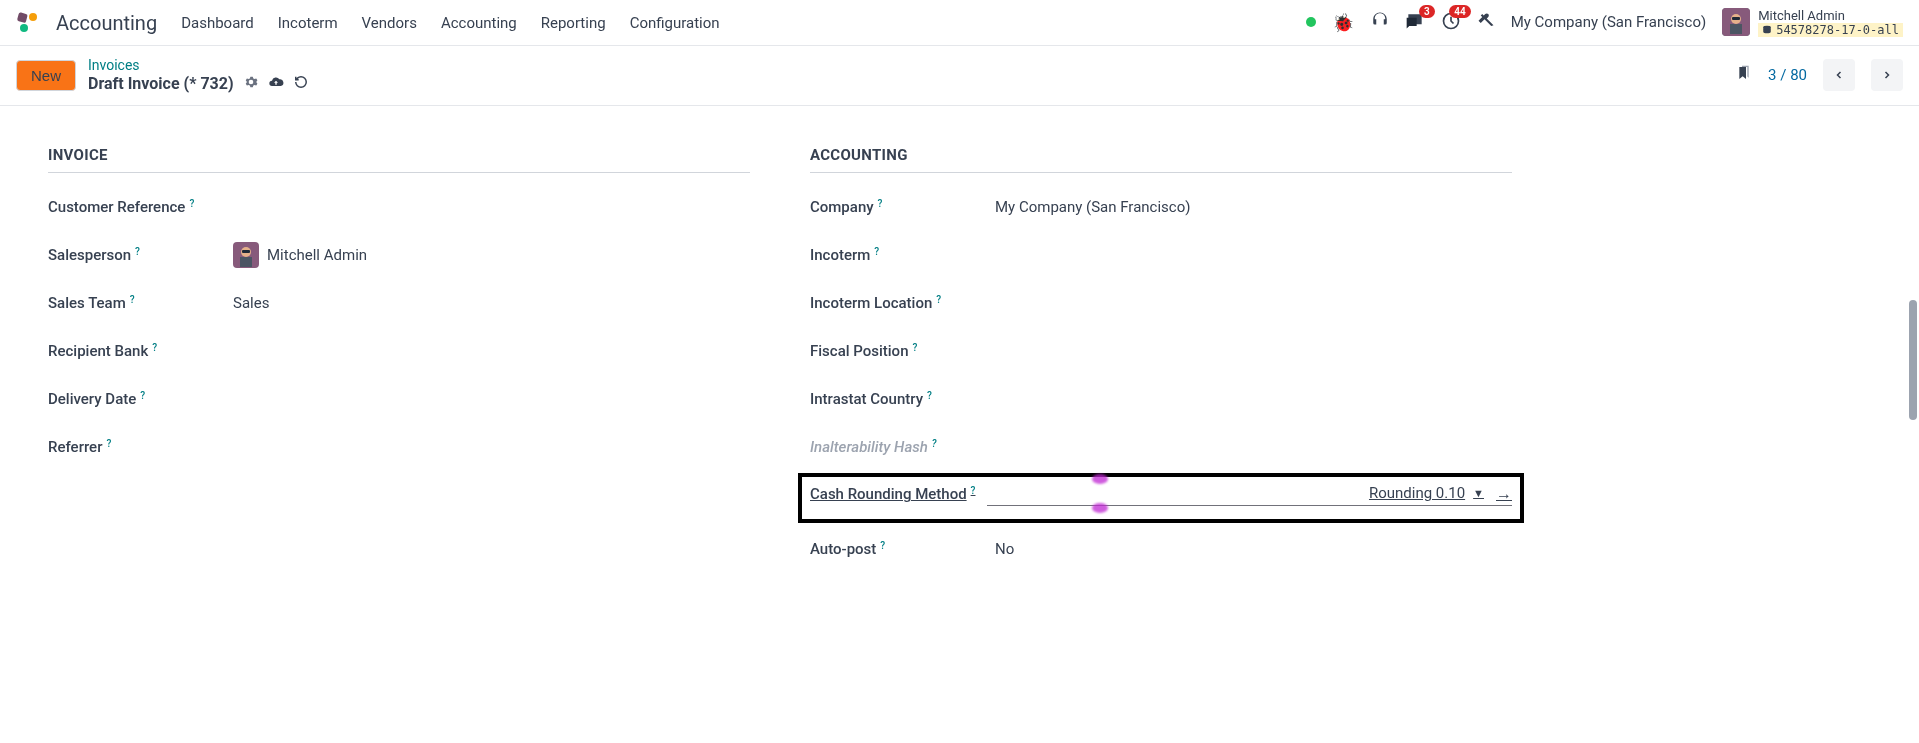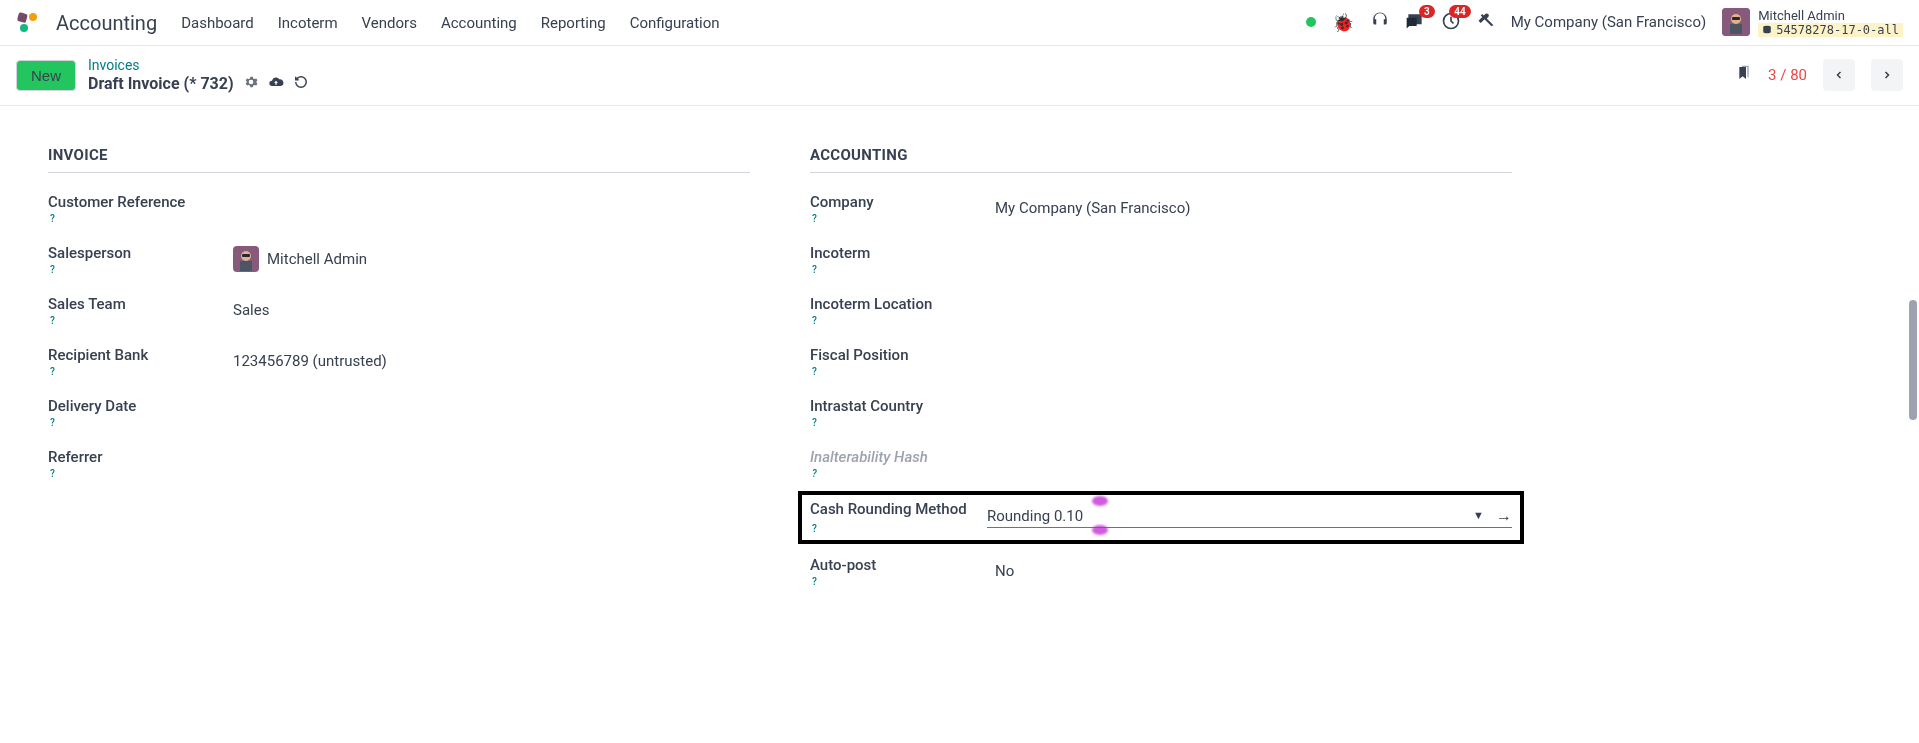--- a/index.html
+++ b/index.html
@@ -18,45 +18,45 @@
 .badge { position: absolute; top: -6px; right: -10px; background: #dc2626; color: #fff; font-size: 10px; padding: 1px 5px; border-radius: 10px; font-weight: 600; }
 .company-name { font-size: 15px; color: #374151; }
 .user-block { display: flex; align-items: center; gap: 8px; cursor: pointer; }
 .avatar { width: 28px; height: 28px; border-radius: 4px; background: #6b7280; display: flex; align-items: center; justify-content: center; overflow: hidden; }
 .avatar svg { width: 28px; height: 28px; }
 .user-info { display: flex; flex-direction: column; line-height: 1.2; }
 .user-name { font-size: 13px; color: #374151; }
 .user-db { font-size: 12px; font-family: monospace; background: #fef3c7; padding: 0 4px; display: flex; align-items: center; gap: 4px; }
 
 .subbar { display: flex; align-items: center; padding: 10px 16px; border-bottom: 1px solid #e5e7eb; gap: 12px; }
-.new-btn { padding: 6px 14px; border: 1px solid #d1d5db; border-radius: 4px; background: #22c55e; font-size: 15px; cursor: pointer; color: #374151; }
+.new-btn { padding: 6px 14px; border: 1px solid #d1d5db; border-radius: 4px; background: #f97316; font-size: 15px; cursor: pointer; color: #374151; }
 .breadcrumb-area { display: flex; flex-direction: column; line-height: 1.3; }
 .breadcrumb-link { color: #017e84; font-size: 14px; cursor: pointer; }
 .breadcrumb-current { display: flex; align-items: center; gap: 10px; font-size: 16px; color: #374151; font-weight: bold; }
 .bc-icon { font-size: 14px; color: #6b7280; cursor: pointer; }
 .subbar-right { margin-left: auto; display: flex; align-items: center; gap: 16px; }
 .bookmark-icon { font-size: 18px; color: #6b7280; cursor: pointer; }
-.pager { font-size: 15px; color: #ef4444; }
+.pager { font-size: 15px; color: #0369a1; }
 .pager-btn { width: 32px; height: 32px; border: none; background: #f3f4f6; border-radius: 4px; font-size: 16px; color: #374151; cursor: pointer; display: flex; align-items: center; justify-content: center; }
 
 .content { display: flex; padding: 40px 48px; gap: 60px; max-width: 1560px; }
 .col { flex: 1; }
 .section-title { font-size: 15px; font-weight: 700; color: #374151; padding-bottom: 8px; border-bottom: 1px solid #d1d5db; margin-bottom: 20px; letter-spacing: 0.3px; }
 .field-row { display: flex; align-items: center; margin-bottom: 20px; min-height: 28px; }
-.field-label { width: 185px; font-size: 15px; color: #374151; display: flex; align-items: flex-start; gap: 2px; font-weight: 500; flex-direction: column; }
+.field-label { width: 185px; font-size: 15px; color: #374151; display: flex; align-items: flex-start; gap: 2px; font-weight: 500; }
 .field-label.muted { color: #9ca3af; font-style: italic; }
 .help-q { color: #017e84; font-size: 10px; vertical-align: super; margin-left: 2px; }
 .field-value { flex: 1; font-size: 15px; color: #374151; display: flex; align-items: center; gap: 8px; }
 .small-avatar { width: 26px; height: 26px; border-radius: 4px; overflow: hidden; }
 .small-avatar svg { width: 26px; height: 26px; }
 
 .highlight-box { border: 4px solid #000; padding: 4px 8px; margin: -8px -12px 12px -12px; }
-.highlight-box .field-row { margin-bottom: 0; }
+.highlight-box .field-row { margin-bottom: 6px; text-decoration: underline; }
 .highlight-box .field-label { width: 177px; line-height: 1.4; }
-.dropdown-field { flex: 1; display: flex; align-items: center; border-bottom: 1px solid #71717a; padding-bottom: 2px; position: relative; }
+.dropdown-field { flex: 1; display: flex; align-items: center; border-bottom: 1px solid #71717a; padding-bottom: 2px; position: relative; text-align: right; }
 .dropdown-field .dd-val { flex: 1; font-size: 15px; }
 .dd-caret { color: #374151; font-size: 11px; margin-left: 8px; cursor: pointer; }
 .dd-arrow { color: #374151; font-size: 16px; margin-left: 12px; cursor: pointer; }
 .purple-dot { position: absolute; width: 16px; height: 10px; background: #c026d3; border-radius: 50%; opacity: 0.75; filter: blur(1px); }
 .purple-dot.top { top: -10px; left: 105px; }
 .purple-dot.bottom { bottom: -8px; left: 105px; }
 
 .scroll-indicator { position: fixed; right: 2px; top: 300px; width: 8px; height: 120px; background: #9ca3af; border-radius: 4px; }
 </style>
 </head>
@@ -213,21 +213,20 @@
           <sup class="help-q">?</sup>
         </div>
       <div class="field-value">Sales</div>
     </div>
 
     <div class="field-row">
       <div class="field-label">
           <span>Recipient Bank</span>
           <sup class="help-q">?</sup>
         </div>
-      <div class="field-value">123456789 (untrusted)</div>
     </div>
 
     <div class="field-row">
       <div class="field-label">
           <span>Delivery Date</span>
           <sup class="help-q">?</sup>
         </div>
       <div class="field-value"></div>
     </div>
 

